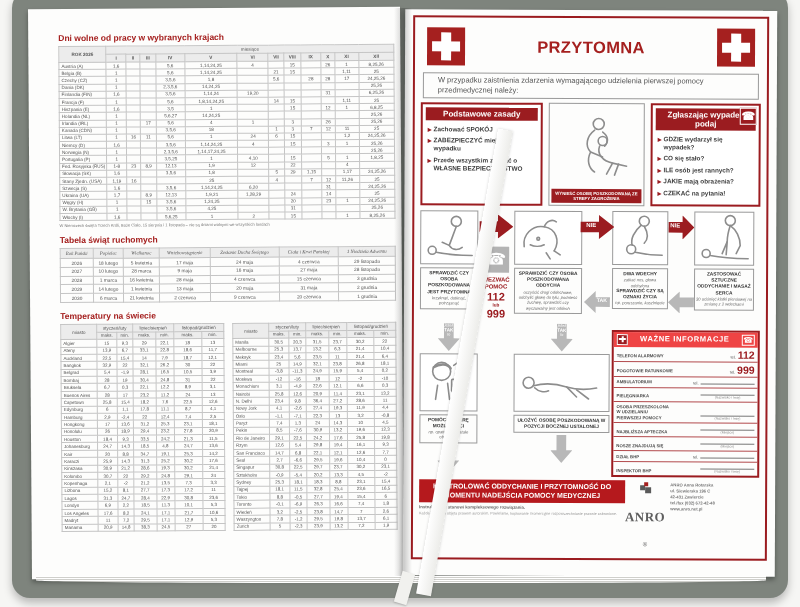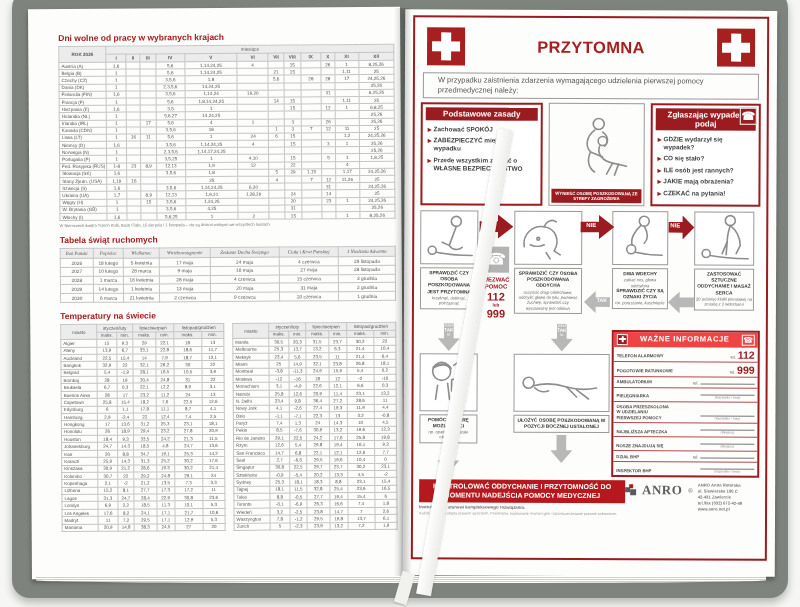--- a/index.html
+++ b/index.html
@@ -112,21 +112,21 @@
   .fillwrap { display:flex; flex-direction:column; align-items:center; }
   .fill { display:inline-block; width:54px; border-bottom:0.8px solid #777; height:5px; }
   .sub { font-size:3.4px; color:#888; margin-top:0.5px; }
 
   .bottom-row { display:flex; margin-top:3px; align-items:flex-start; }
   .banner-col { width:218px; }
   .banner { background:#b5191d; color:#fff; font-weight:bold; font-size:7px; line-height:1.35; padding:2px 4px; text-align:center; }
   .fn1 { font-size:4.3px; font-weight:bold; color:#666; margin-top:2.5px; }
   .fn2 { font-size:3.7px; color:#999; margin-top:2px; }
   .anro-col { margin-left:auto; width:142px; display:flex; gap:5px; align-items:flex-start; padding-top:2px; }
-  .anro-logo { display:flex; align-items:center; gap:6px; }
+  .anro-logo { display:flex; align-items:center; gap:16px;flex-direction:column; }
   .anro-mark { position:relative; width:11px; height:11px; flex:none; }
   .anro-mark i { position:absolute; display:block; }
   .anro-mark .sq1 { left:0; top:3px; width:5px; height:5px; background:#5a5a5a; }
   .anro-mark .sq2 { left:4px; top:0; width:4px; height:4px; background:#a5201f; }
   .anro-mark .sq3 { left:5px; top:5px; width:6px; height:6px; background:#5a5a5a; }
   .anro-name { font-family:"Liberation Serif", serif; font-weight:bold; font-size:13px; color:#5f5f5f; letter-spacing:.5px; }
   .anro-reg { font-size:6px; color:#5f5f5f; vertical-align:super; }
   .anro-addr { font-size:4.2px; font-weight:bold; color:#777; line-height:1.45; }
 
   svg.ill { stroke:#8d8d8d; stroke-width:1.6; fill:none; stroke-linecap:round; stroke-linejoin:round; }

